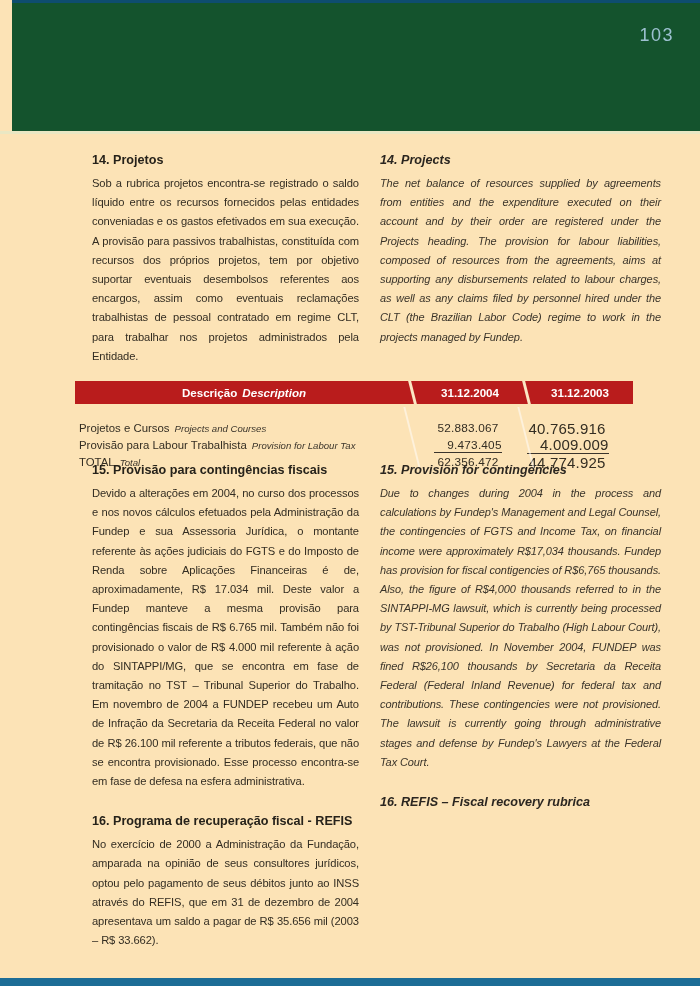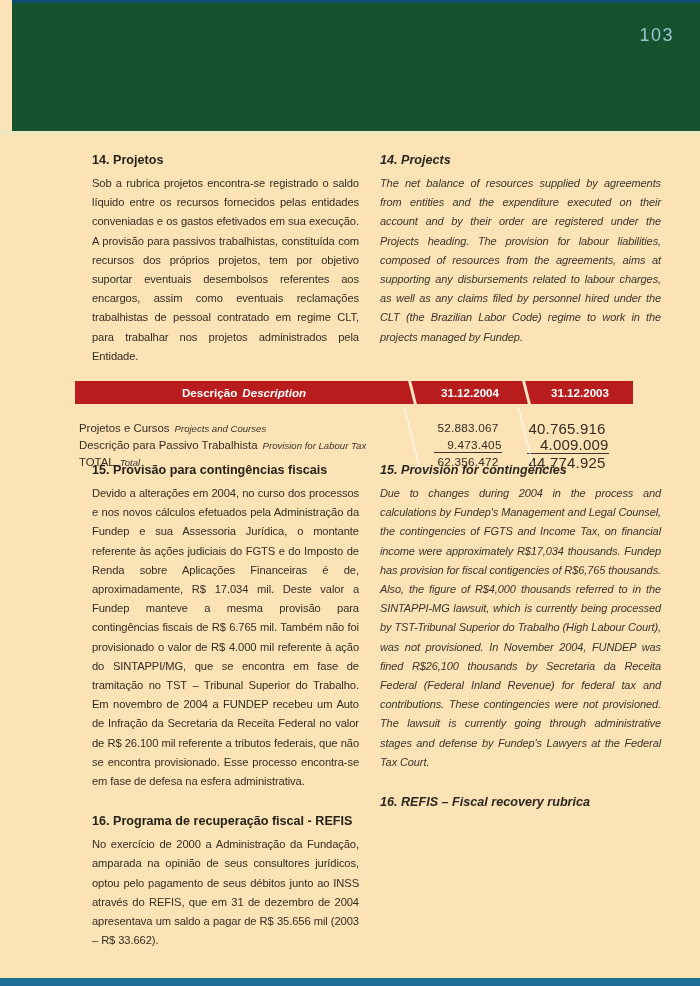--- a/index.html
+++ b/index.html
@@ -94,21 +94,21 @@
     <div class="t-body">
       <div class="t-row">
         <div class="r-desc">
           <span>Projetos e Cursos</span><span class="en-lbl">Projects and Courses</span>
         </div>
         <div class="r-2004"><span>52.883.067</span></div>
         <div class="r-2003"><span>40.765.916</span></div>
       </div>
       <div class="t-row">
         <div class="r-desc">
-          <span>Descrição para Passivo Trabalhista</span><span class="en-lbl">Provision for Labour Tax</span>
+          <span>Provisão para Labour Trabalhista</span><span class="en-lbl">Provision for Labour Tax</span>
         </div>
         <div class="r-2004"><span class="u">9.473.405</span></div>
         <div class="r-2003"><span class="u">4.009.009</span></div>
       </div>
       <div class="t-row">
         <div class="r-desc">
           <span>TOTAL</span><span class="en-lbl">Total</span>
         </div>
         <div class="r-2004"><span>62.356.472</span></div>
         <div class="r-2003"><span>44.774.925</span></div>

